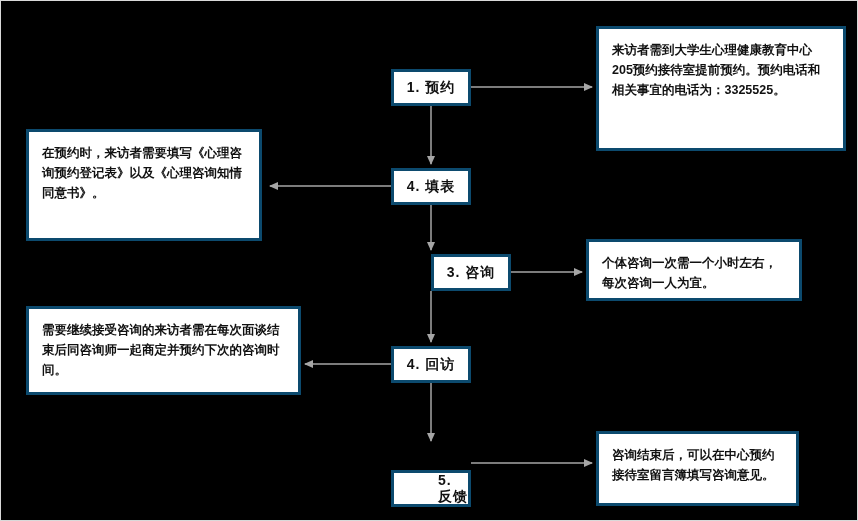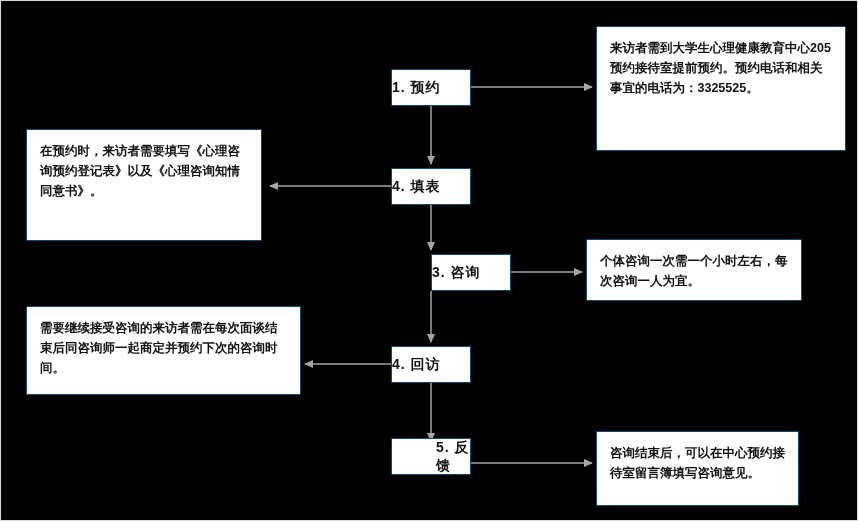--- a/index.html
+++ b/index.html
@@ -19,51 +19,51 @@
   }
   .arrow-layer {
     position: absolute;
     left: 0; top: 0;
     width: 858px; height: 521px;
     pointer-events: none;
   }
   .box {
     position: absolute;
     background: #ffffff;
-    border: 1px solid #0c4a6e;
+    border: 3px solid #0c4a6e;
     box-sizing: border-box;
     color: #111111;
     font-weight: 700;
   }
   .step {
     width: 80px;
     height: 37px;
     left: 390px;
     display: flex;
     align-items: center;
-    justify-content: flex-start;
+    justify-content: center;
     font-size: 14px;
     letter-spacing: 1px;
   }
   .note {
     padding: 11px 13px;
     font-size: 12.5px;
     line-height: 1.6;
     text-align: left;
   }
   .note-1 { left: 595px; top:  25px; width: 250px; height: 125px; }
   .note-2 { left:  25px; top: 128px; width: 236px; height: 112px; }
   .note-3 { left: 585px; top: 238px; width: 216px; height:  62px; }
   .note-4 { left:  25px; top: 305px; width: 275px; height: 89px; }
   .note-5 { left: 595px; top: 430px; width: 203px; height:  75px; }
   .step-1 { top:  68px; }
   .step-2 { top: 167px; }
   .step-3 { top: 253px; margin-left: 40px; }
   .step-4 { top: 345px; }
-  .step-5 { top: 437px; padding-left: 44px; }
+  .step-5 { top: 469px; padding-left: 44px; }
 </style>
 </head>
 <body>
 
 <div class="canvas">
 
   <svg class="arrow-layer" viewBox="0 0 858 521" xmlns="http://www.w3.org/2000/svg">
     <defs>
       <marker id="ah" markerWidth="10" markerHeight="8" refX="8" refY="4" orient="auto" markerUnits="userSpaceOnUse">
         <path d="M0,0 L9,4 L0,8 z" fill="#a6a6a6"></path>

